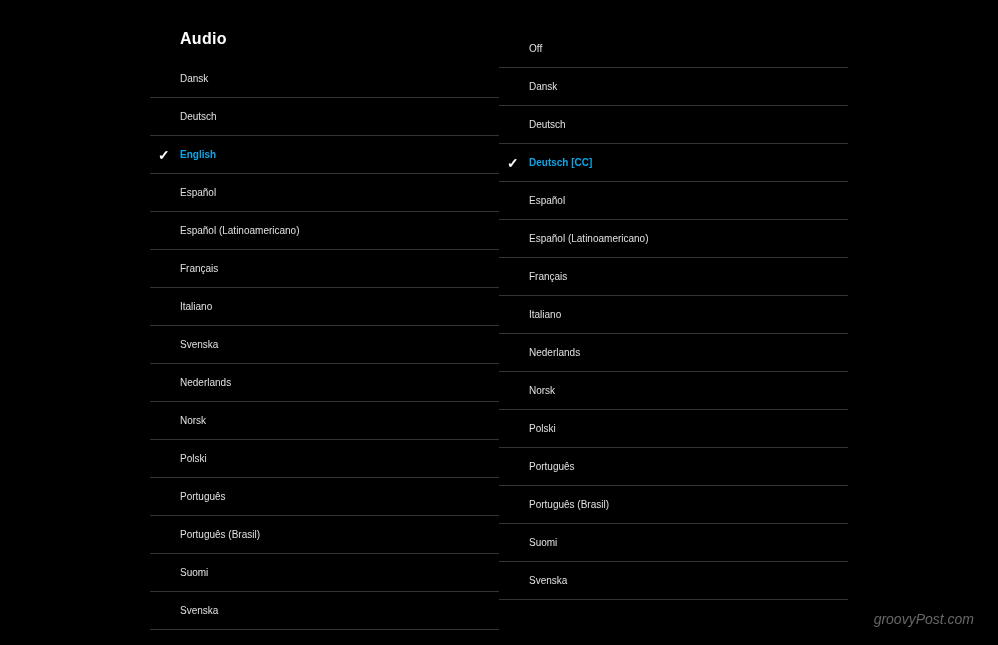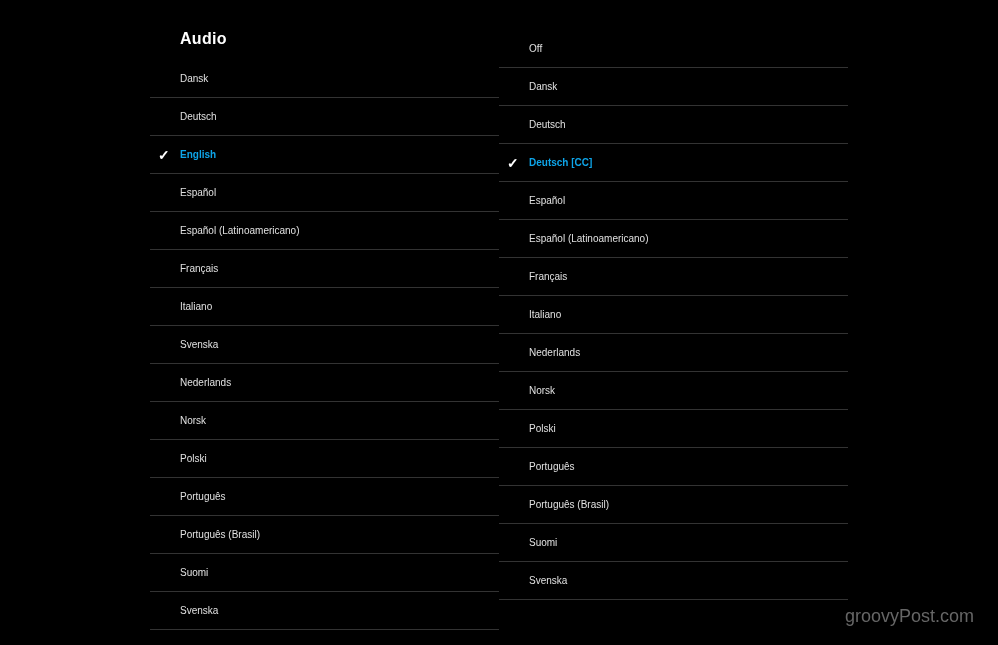--- a/index.html
+++ b/index.html
@@ -68,21 +68,22 @@
     .item-label.selected {
       font-weight: bold;
       color: #0ea5e9;
     }
 
     .watermark {
       position: absolute;
       bottom: 18px;
       right: 24px;
       color: #666;
-      font-size: 18px;
+      font-size: 14px;
+      font-style: italic;
     }
   </style>
 </head>
 <body>
 
 <div class="container">
 
   <div class="column">
     <div class="column-header">Audio</div>
     <div id="audio-list">

